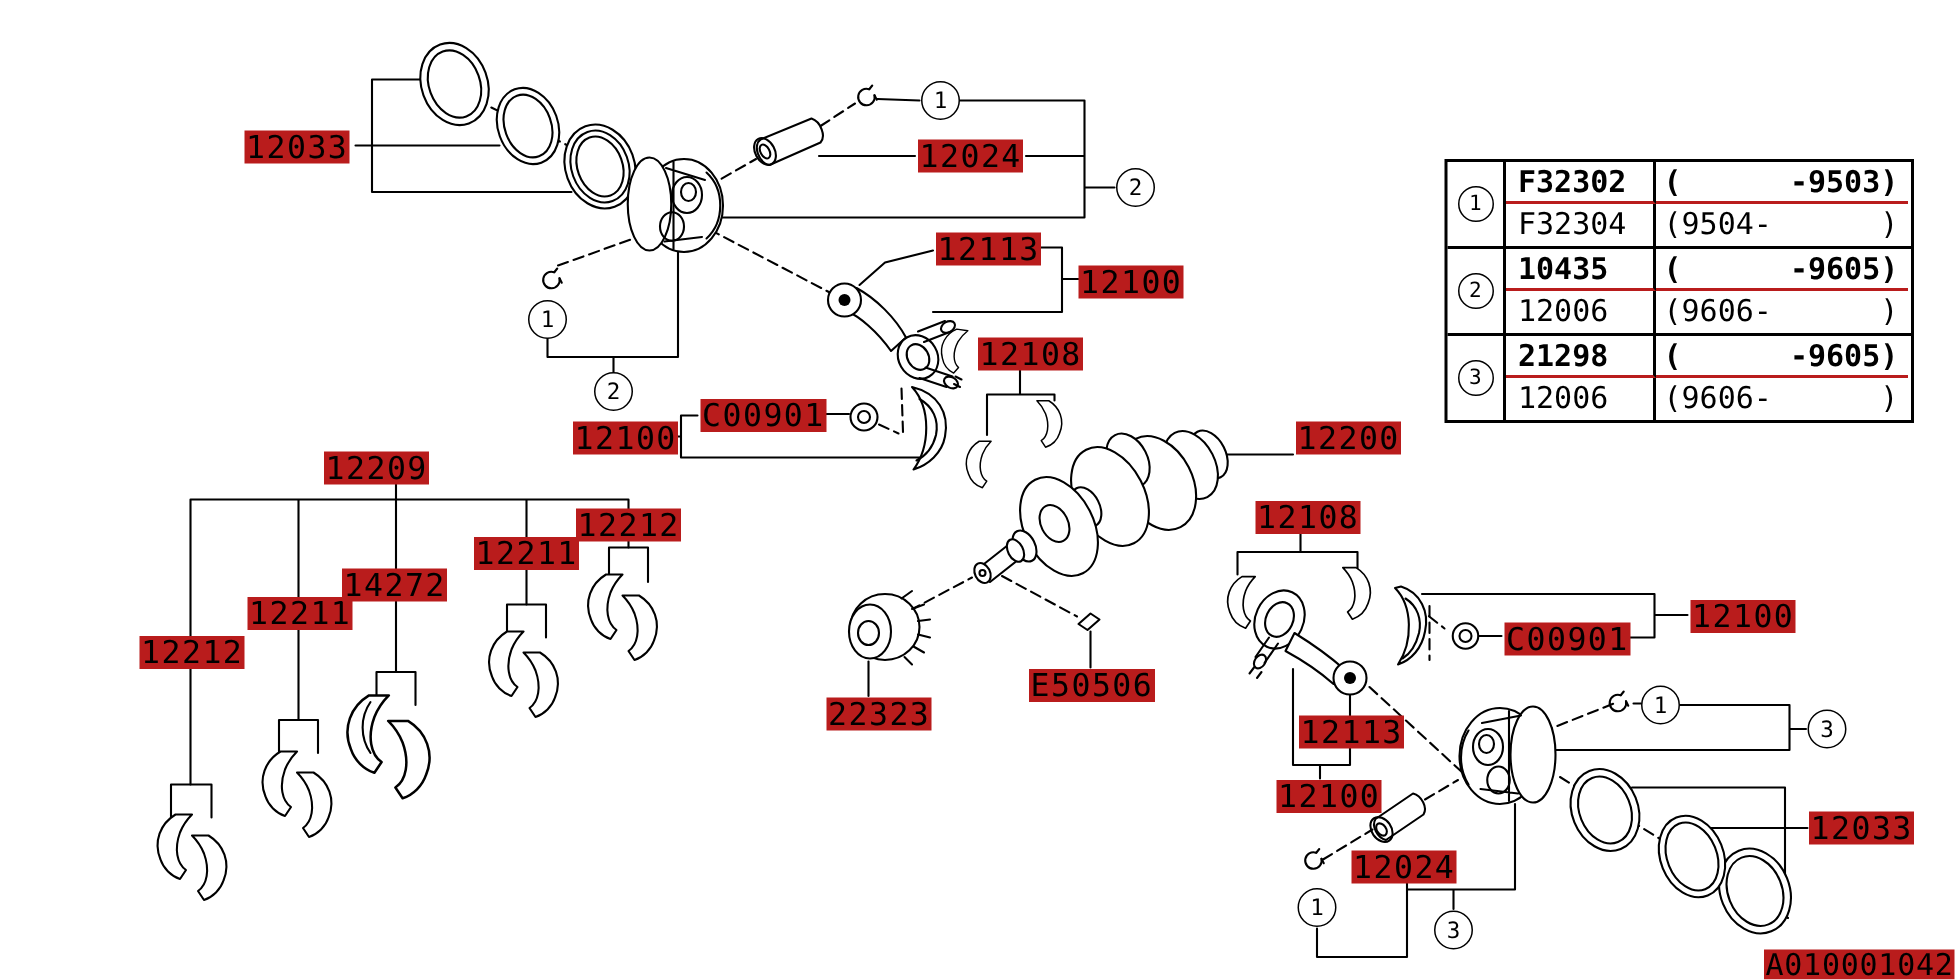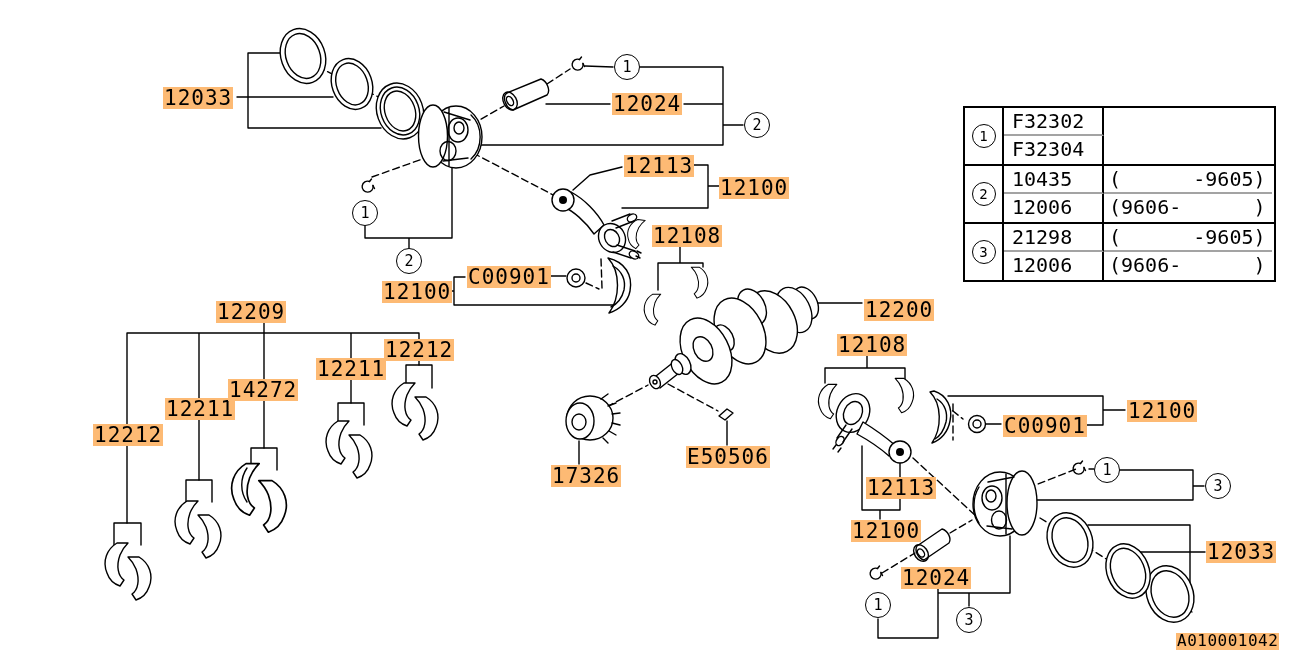--- a/index.html
+++ b/index.html
@@ -1,35 +1,35 @@
 <!DOCTYPE html>
 <html><head>
 <meta charset="utf-8">
 <style>
   html,body{margin:0;padding:0;background:#fff;}
   .stage{position:relative;width:1306px;height:653px;background:#fff;overflow:hidden;
          font-family:"DejaVu Sans Mono",monospace;color:#000;}
   .art{position:absolute;left:0;top:0;}
   .lbl{position:absolute;font:21px/1.05 "DejaVu Sans Mono",monospace;letter-spacing:1px;
-       background:#fdba74;padding:0 1px;white-space:pre;}
-  .code{font-size:16px;letter-spacing:0.5px;}
+       background:#b91c1c;padding:0 1px;white-space:pre;}
+  .code{font-size:20px;letter-spacing:0.5px;}
   .refc{position:absolute;width:26px;height:26px;border:1.6px solid #000;border-radius:50%;
         background:#fff;box-sizing:border-box;display:flex;align-items:center;justify-content:center;
         font:15px "DejaVu Sans Mono",monospace;}
   .tbl{position:absolute;left:963px;top:106px;width:309px;border:2px solid #000;background:#fff;box-sizing:content-box;}
   .tgroup{display:grid;grid-template-columns:39px 100px 168px;}
   .tgroup + .tgroup{border-top:2px solid #000;}
   .tref{grid-row:1 / 3;grid-column:1;border-right:2px solid #000;
         display:flex;align-items:center;justify-content:center;}
   .tbadge{width:24px;height:24px;border:1.5px solid #000;border-radius:50%;box-sizing:border-box;
           display:flex;align-items:center;justify-content:center;font-size:14px;}
   .tc{height:28px;line-height:27px;font-size:20px;white-space:pre;overflow:hidden;box-sizing:border-box;}
   .tc.part{grid-column:2;border-right:2px solid #000;padding-left:8px;}
   .tc.range{grid-column:3;padding-left:5px;}
-  .tc.r1{border-bottom:2px solid #a3a3a3;}
+  .tc.r1{border-bottom:2px solid #b91c1c;font-weight:bold;}
 </style>
 </head>
 <body>
 
 <div class="stage">
 
   <svg class="art" width="1306" height="653" viewBox="0 0 1306 653">
     <defs>
       <path id="sh" d="M15,3 C5,9 0,21 5,33 C7,39 12,44 18,46 L22,40 C16,36 14,26 18,15 C20,10 23,6 26,3 Z"></path>
       <g id="snapg">
@@ -226,28 +226,28 @@
     </g>
   </svg>
 
   <div class="lbl" style="left:163px;top:87px">12033</div>
   <div class="lbl" style="left:612px;top:93px">12024</div>
   <div class="lbl" style="left:624px;top:155px">12113</div>
   <div class="lbl" style="left:719px;top:177px">12100</div>
   <div class="lbl" style="left:652px;top:225px">12108</div>
   <div class="lbl" style="left:382px;top:281px">12100</div>
   <div class="lbl" style="left:467px;top:266px">C00901</div>
-  <div class="lbl" style="left:864px;top:299px">12200</div>
+  <div class="lbl" style="left:864px;top:281px">12200</div>
   <div class="lbl" style="left:216px;top:301px">12209</div>
   <div class="lbl" style="left:93px;top:424px">12212</div>
   <div class="lbl" style="left:165px;top:398px">12211</div>
   <div class="lbl" style="left:228px;top:379px">14272</div>
   <div class="lbl" style="left:316px;top:358px">12211</div>
   <div class="lbl" style="left:384px;top:339px">12212</div>
-  <div class="lbl" style="left:551px;top:465px">17326</div>
+  <div class="lbl" style="left:551px;top:465px">22323</div>
   <div class="lbl" style="left:686px;top:446px">E50506</div>
   <div class="lbl" style="left:837px;top:334px">12108</div>
   <div class="lbl" style="left:1003px;top:415px">C00901</div>
   <div class="lbl" style="left:1127px;top:400px">12100</div>
   <div class="lbl" style="left:866px;top:477px">12113</div>
   <div class="lbl" style="left:851px;top:520px">12100</div>
   <div class="lbl" style="left:901px;top:567px">12024</div>
   <div class="lbl" style="left:1206px;top:541px">12033</div>
   <div class="lbl code" style="left:1176px;top:633px">A010001042</div>
 
@@ -259,21 +259,23 @@
   <div class="refc" style="left:1205px;top:473px">3</div>
   <div class="refc" style="left:865px;top:592px">1</div>
   <div class="refc" style="left:956px;top:607px">3</div>
 
   <div class="tbl">
     <div class="tgroup">
       <div class="tref">
           <div class="tbadge">1</div>
         </div>
       <div class="tc part r1" style="grid-row:1">F32302</div>
+      <div class="tc range r1" style="grid-row:1">(      -9503)</div>
       <div class="tc part" style="grid-row:2">F32304</div>
+      <div class="tc range" style="grid-row:2">(9504-      )</div>
     </div>
     <div class="tgroup">
       <div class="tref">
           <div class="tbadge">2</div>
         </div>
       <div class="tc part r1" style="grid-row:1">10435</div>
       <div class="tc range r1" style="grid-row:1">(      -9605)</div>
       <div class="tc part" style="grid-row:2">12006</div>
       <div class="tc range" style="grid-row:2">(9606-      )</div>
     </div>

